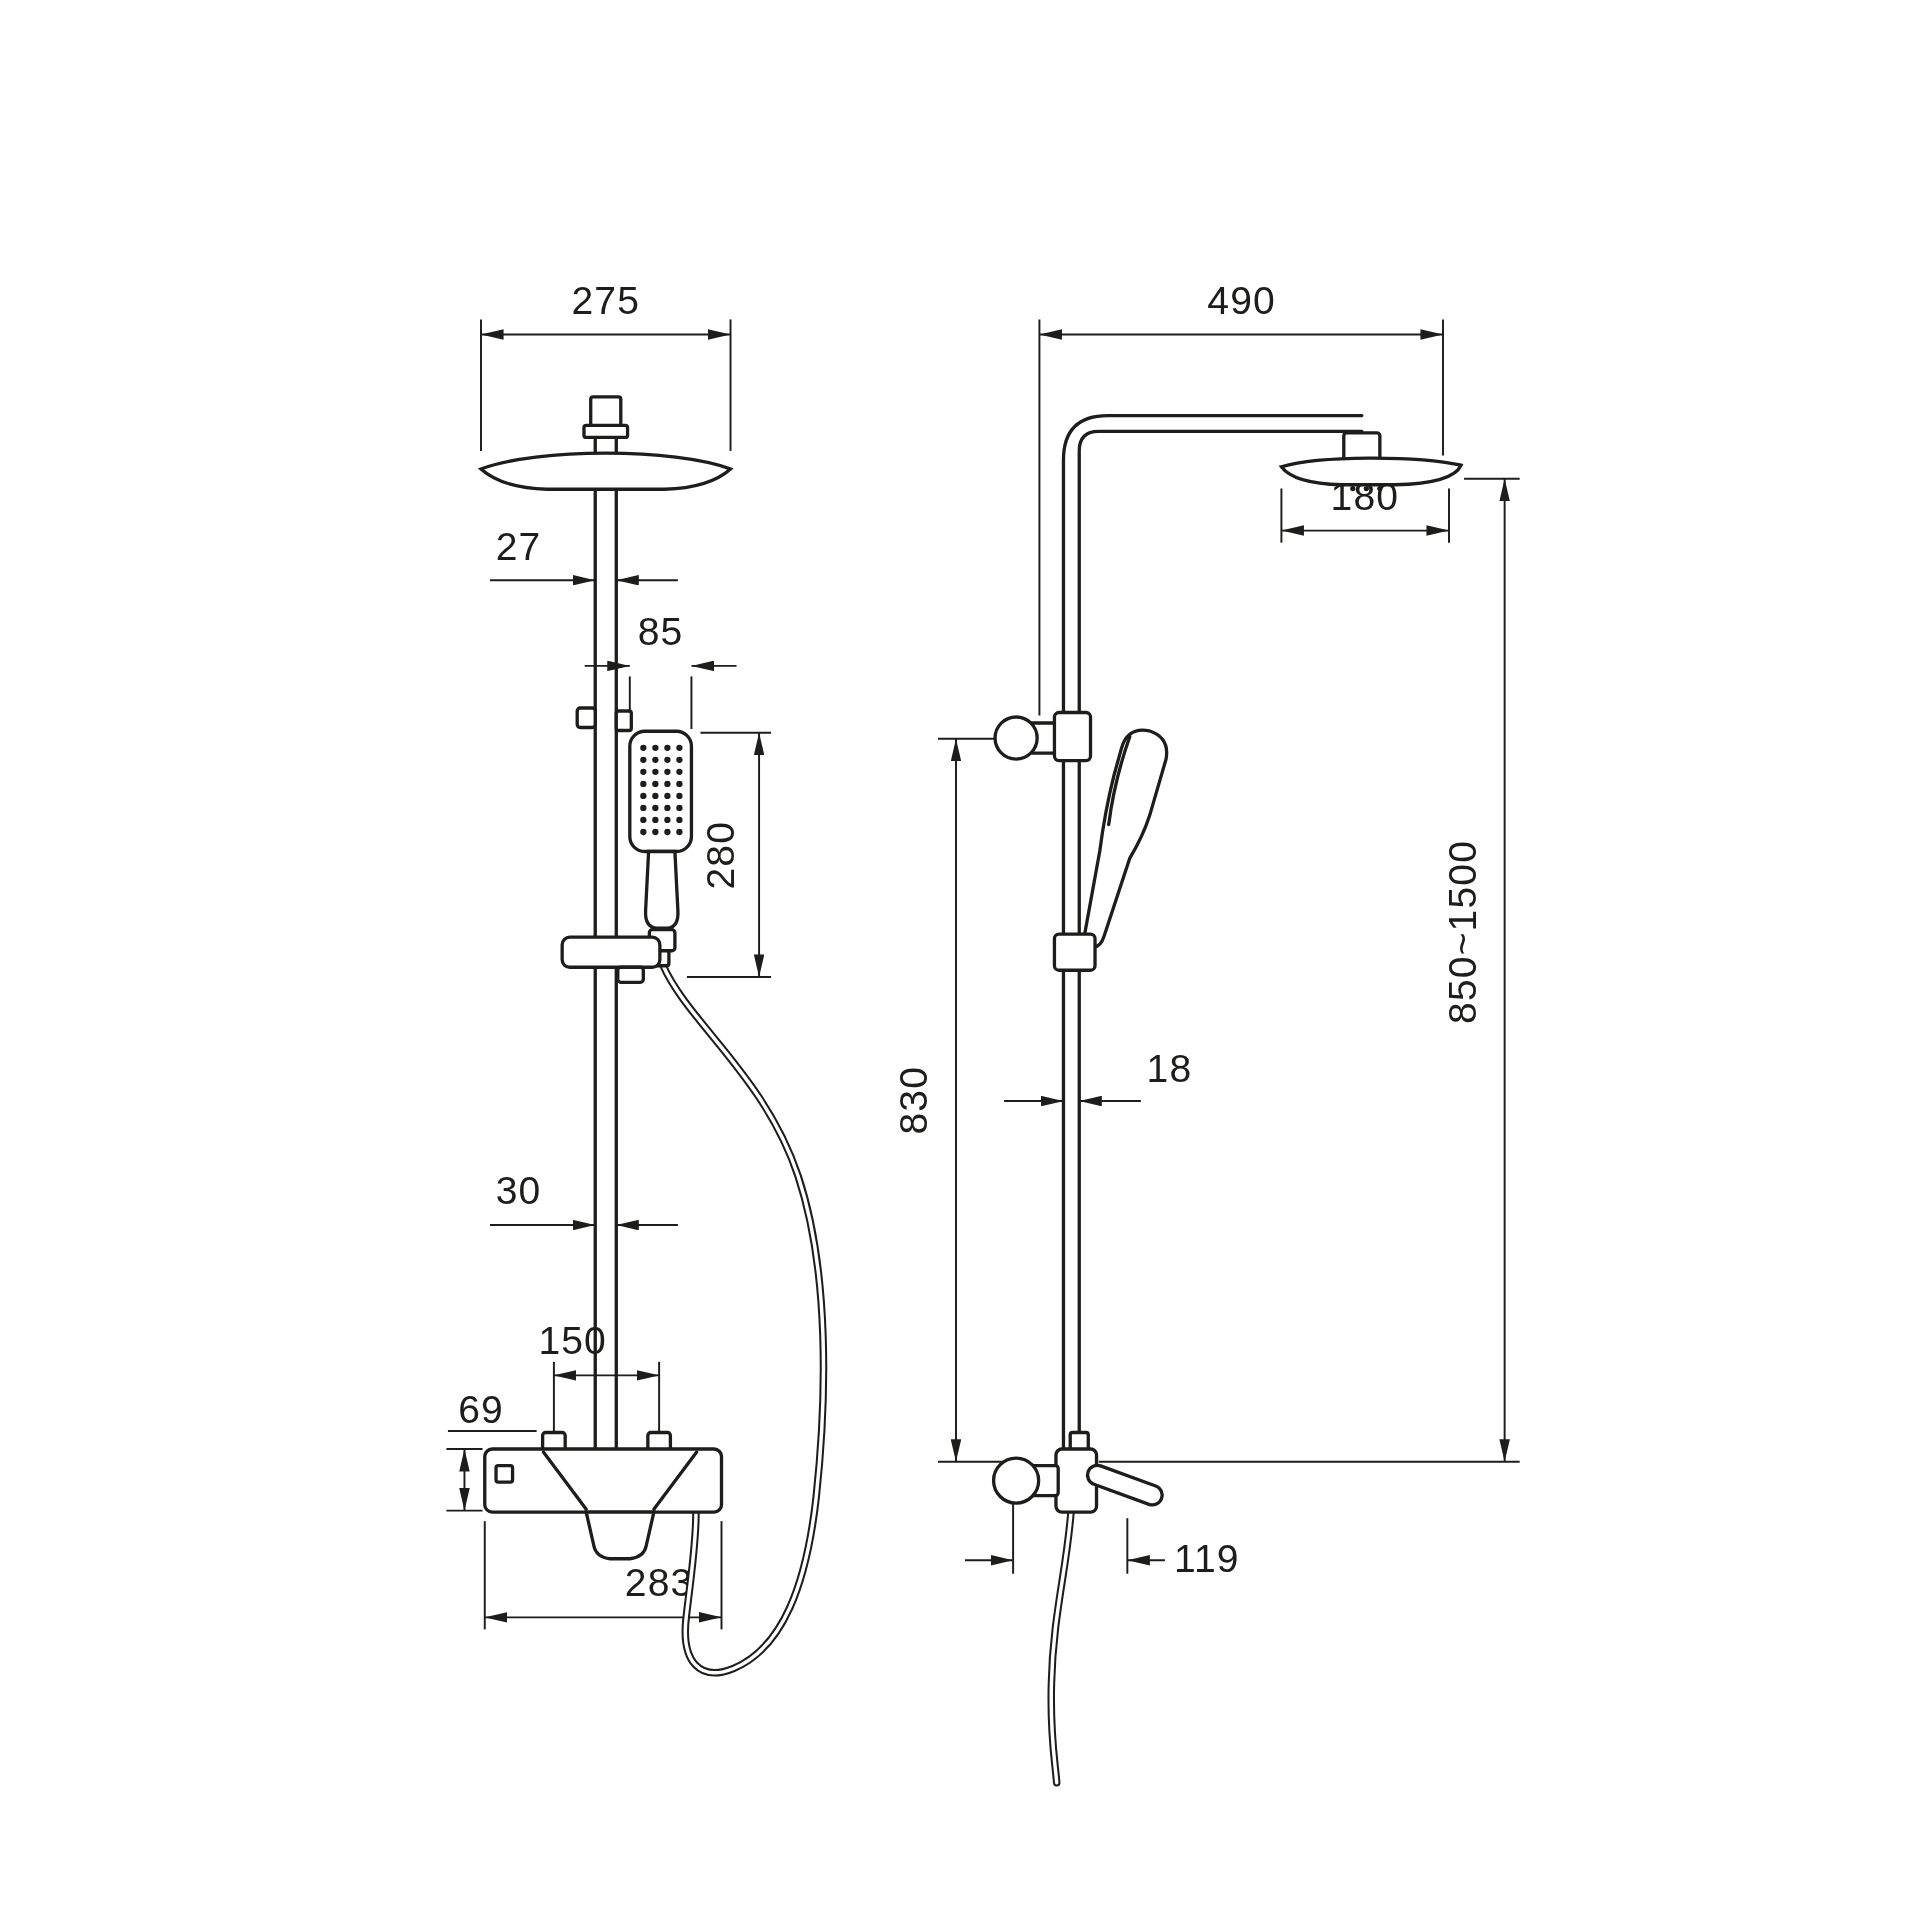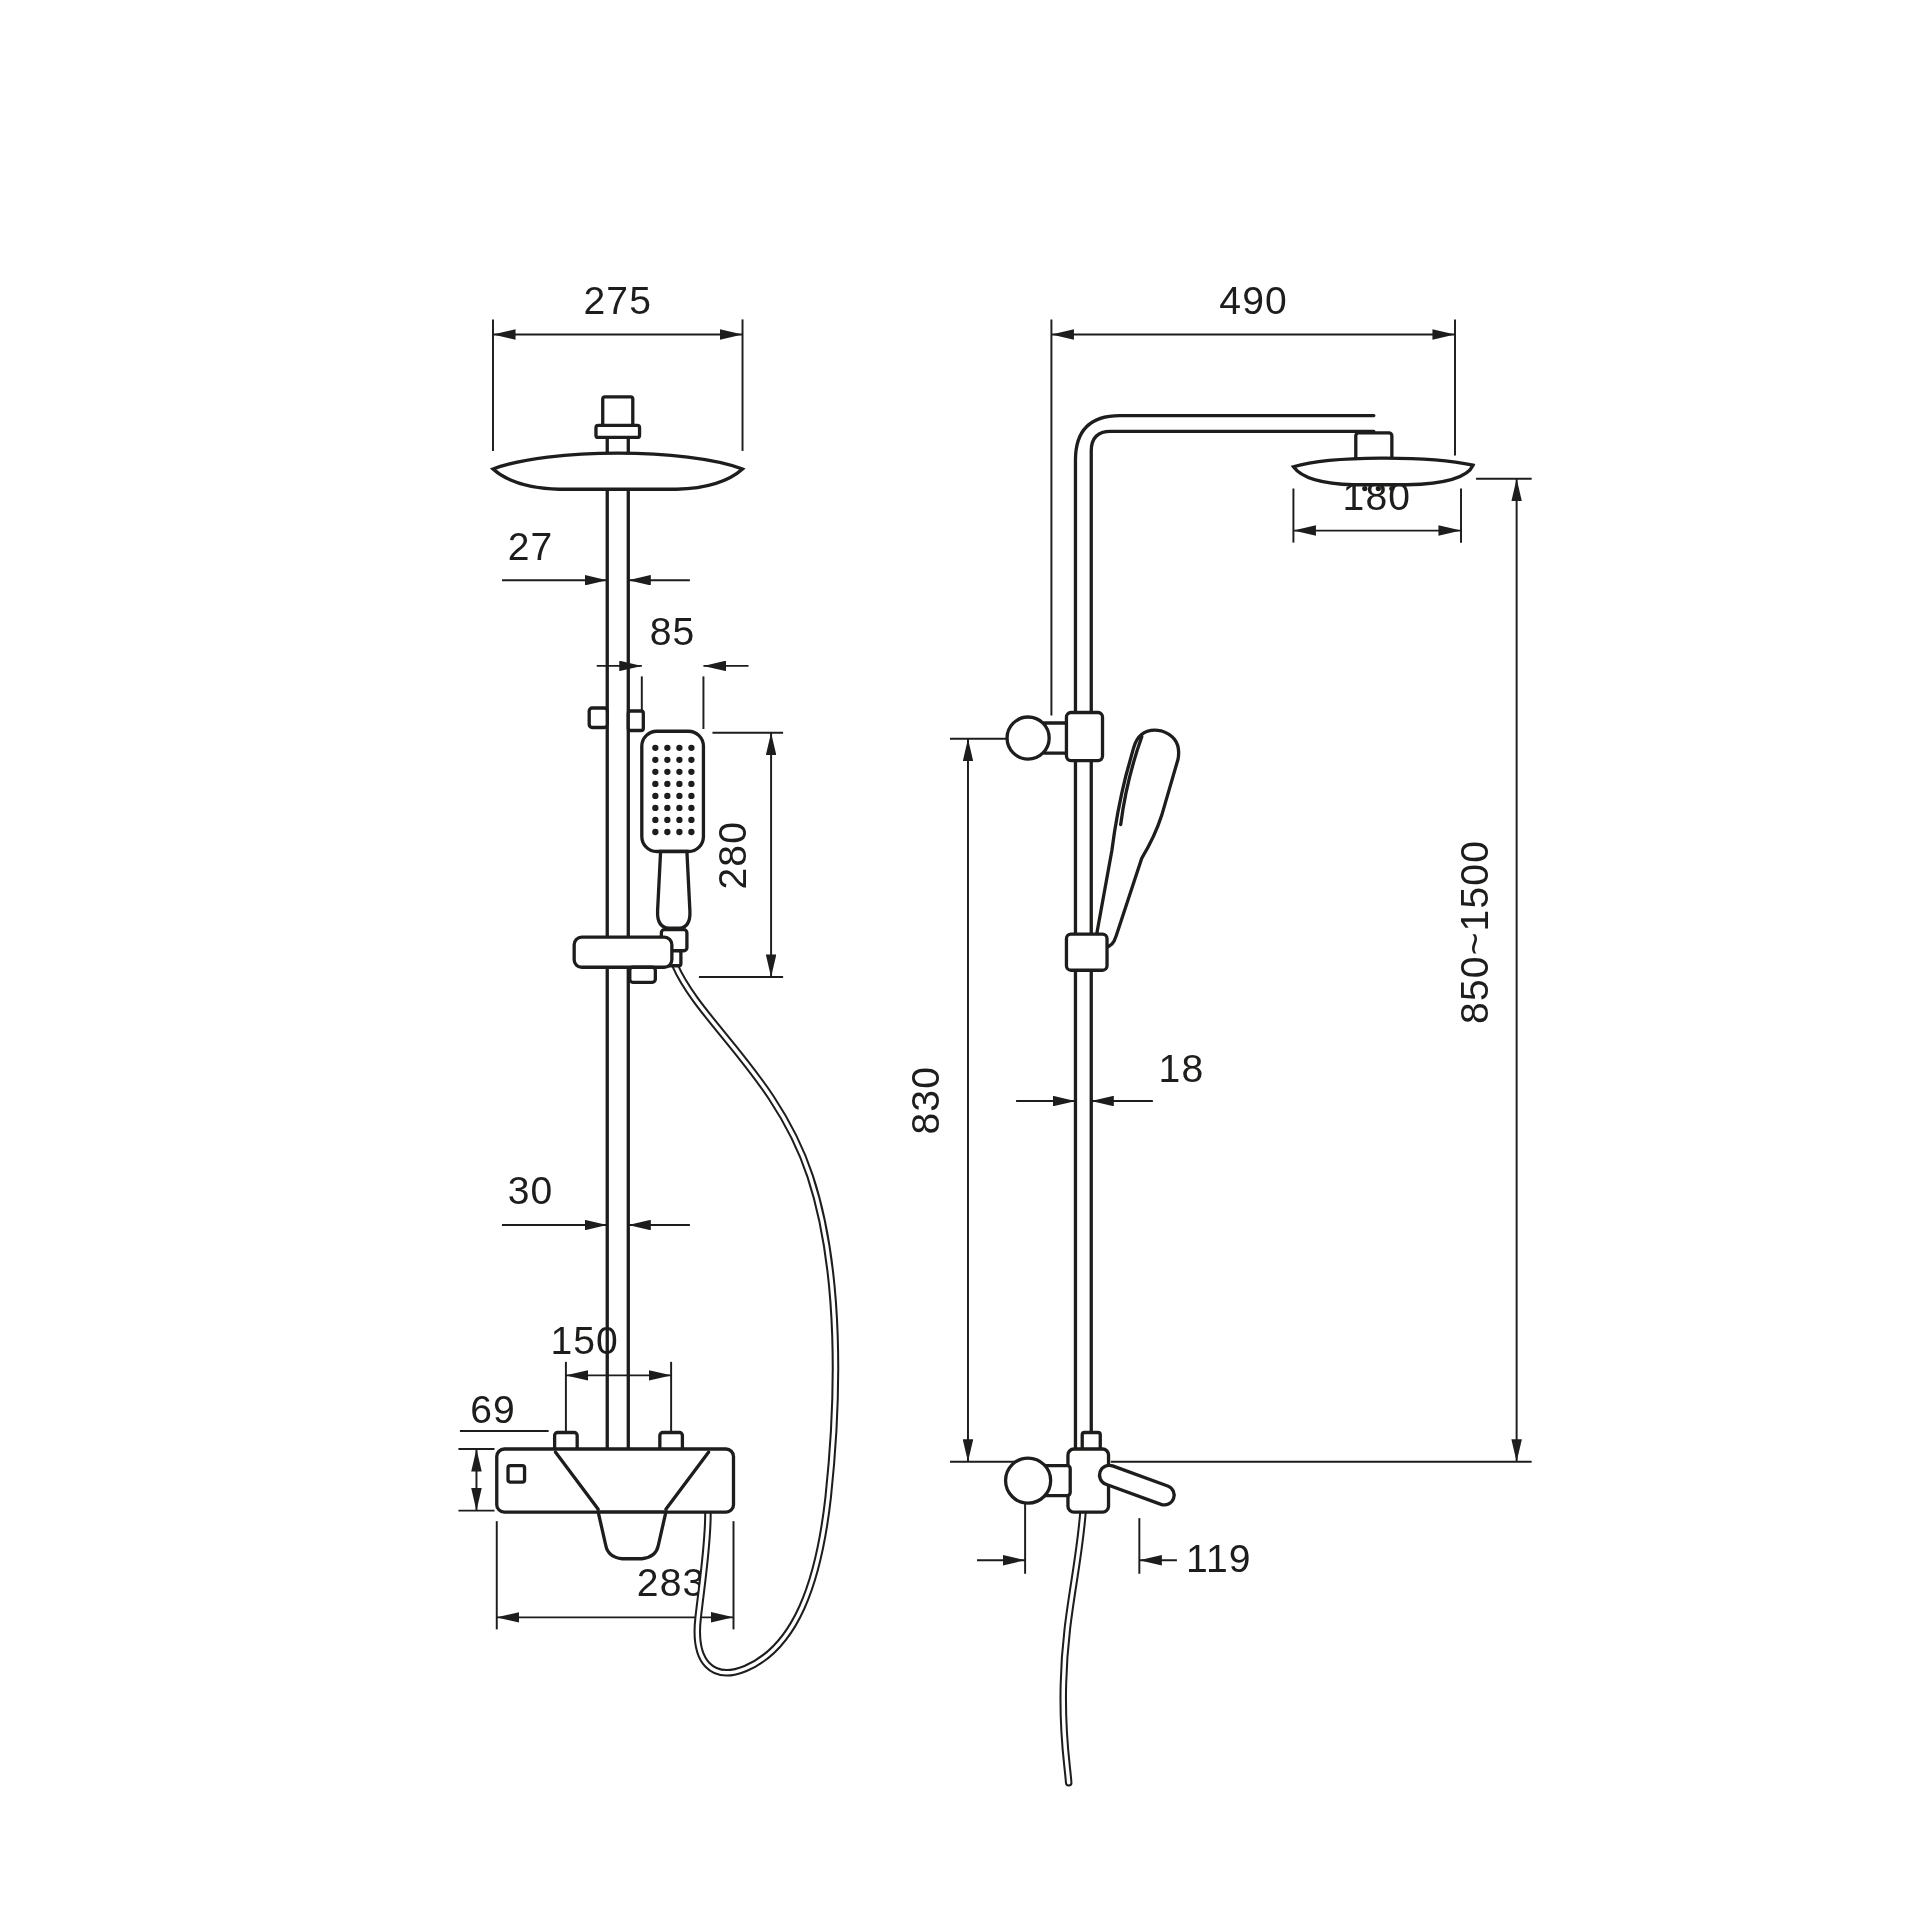--- a/index.html
+++ b/index.html
@@ -1,20 +1,19 @@
 <!DOCTYPE html>
 <html style="font-size:12px"><head>
 <meta charset="utf-8">
 <style>
   html, body { margin: 0; padding: 0; background: #ffffff; }
   .sheet {
     width: 1860px; height: 1924px; background: #ffffff;
     position: relative; overflow: hidden;
     font-family: "Liberation Sans", sans-serif;
-    padding-left: 12px;
   }
   svg { display: block; }
   .dim-text {
     font-family: "Liberation Sans", sans-serif;
     font-size: 52px;
     letter-spacing: 1.5px;
     fill: #1d1d1b;
   }
   .dline { stroke: #1d1d1b; stroke-width: 2.6; fill: none; }
   .oline { stroke: #1d1d1b; stroke-width: 4.4; fill: none; stroke-linecap: round; }

